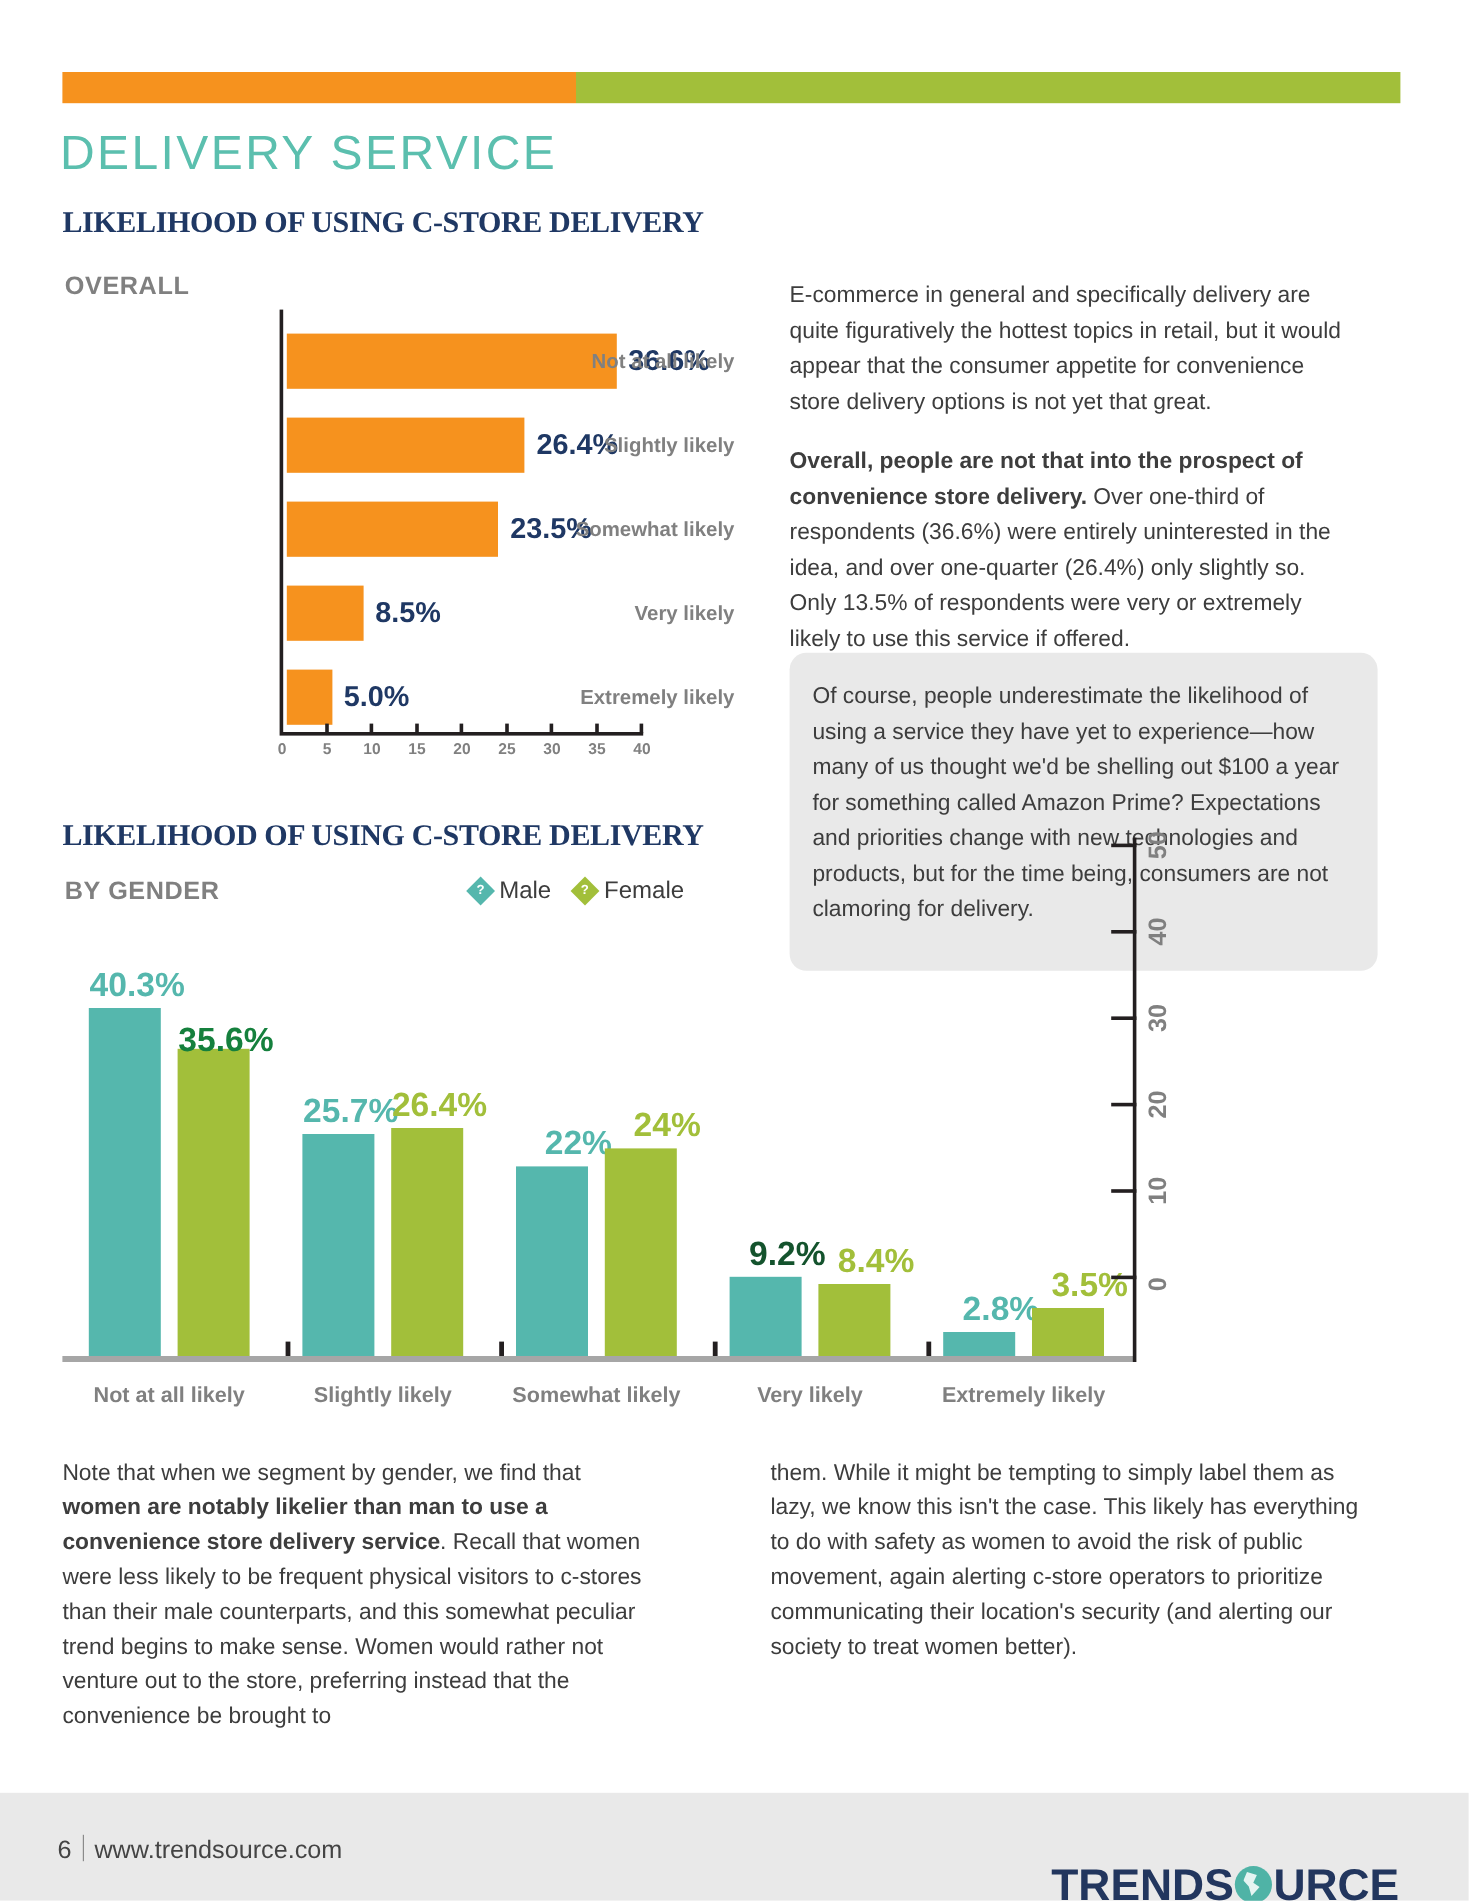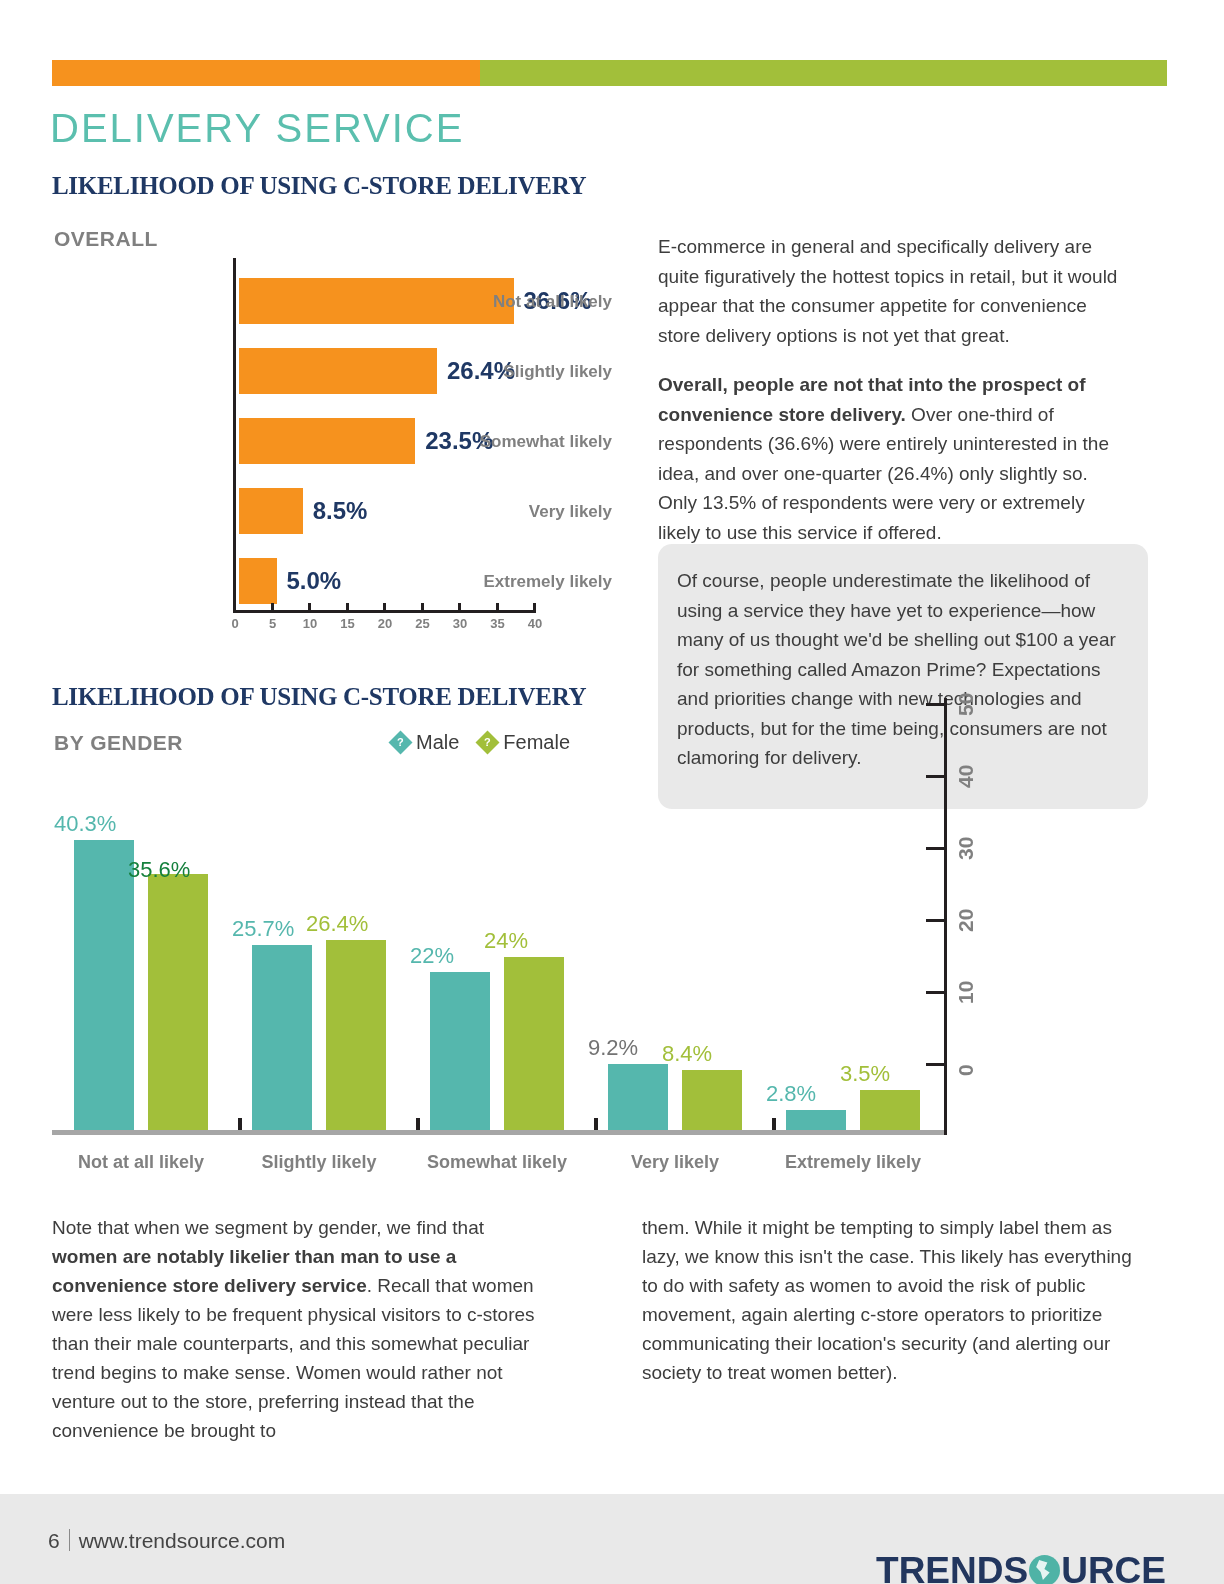--- a/index.html
+++ b/index.html
@@ -168,24 +168,24 @@
   .vbar {
     position: absolute;
     bottom: 0;
     width: 60px;
   }
   .vbar.male   { background: #55B7AD; }
   .vbar.female { background: #A2BF3A; }
   .vval {
     position: absolute;
     width: 100px;
-    text-align: left;
+    text-align: right;
     left: -20px;
-    font-size: 22px;
-    font-weight: normal;
+    font-size: 28px;
+    font-weight: bold;
     white-space: nowrap;
     font-family: "Liberation Sans Narrow", "Liberation Sans", sans-serif;
   }
   .vval.male   { color: #55B7AD; }
   .vval.female { color: #A2BF3A; }
   .grouptick {
     position: absolute;
     top: 348px;
     width: 4px;
     height: 16px;
@@ -494,21 +494,21 @@
         <div class="vval male" style="left: 180px; bottom: 188.04px; color: rgb(85, 183, 173);">25.7%</div>
         <div class="vbar female" style="left: 274px; height: 190.08px; background: rgb(162, 191, 58);"></div>
         <div class="vval female" style="left: 254px; bottom: 193.08px; color: rgb(162, 191, 58);">26.4%</div>
         <div class="grouptick" style="left: 186px;"></div>
         <div class="vbar male" style="left: 378px; height: 158.4px; background: rgb(85, 183, 173);"></div>
         <div class="vval male" style="left: 358px; bottom: 161.4px; color: rgb(85, 183, 173);">22%</div>
         <div class="vbar female" style="left: 452px; height: 172.8px; background: rgb(162, 191, 58);"></div>
         <div class="vval female" style="left: 432px; bottom: 175.8px; color: rgb(162, 191, 58);">24%</div>
         <div class="grouptick" style="left: 364px;"></div>
         <div class="vbar male" style="left: 556px; height: 66.24px; background: rgb(85, 183, 173);"></div>
-        <div class="vval male" style="left: 536px; bottom: 69.24px; color: #737373;">9.2%</div>
+        <div class="vval male" style="left: 536px; bottom: 69.24px; color: #14532d;">9.2%</div>
         <div class="vbar female" style="left: 630px; height: 60.48px; background: rgb(162, 191, 58);"></div>
         <div class="vval female" style="left: 610px; bottom: 63.48px; color: rgb(162, 191, 58);">8.4%</div>
         <div class="grouptick" style="left: 542px;"></div>
         <div class="vbar male" style="left: 734px; height: 20.16px; background: rgb(85, 183, 173);"></div>
         <div class="vval male" style="left: 714px; bottom: 23.16px; color: rgb(85, 183, 173);">2.8%</div>
         <div class="vbar female" style="left: 808px; height: 39.6px; background: rgb(162, 191, 58);"></div>
         <div class="vval female" style="left: 788px; bottom: 42.6px; color: rgb(162, 191, 58);">3.5%</div>
         <div class="grouptick" style="left: 720px;"></div>
       </div>
     <div class="baseline"></div>

